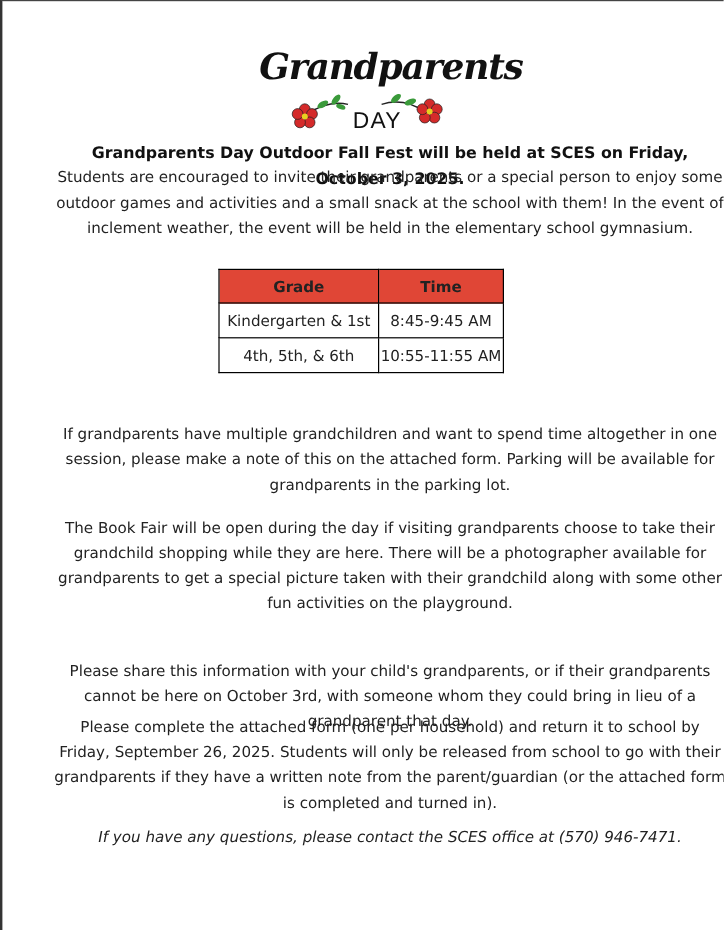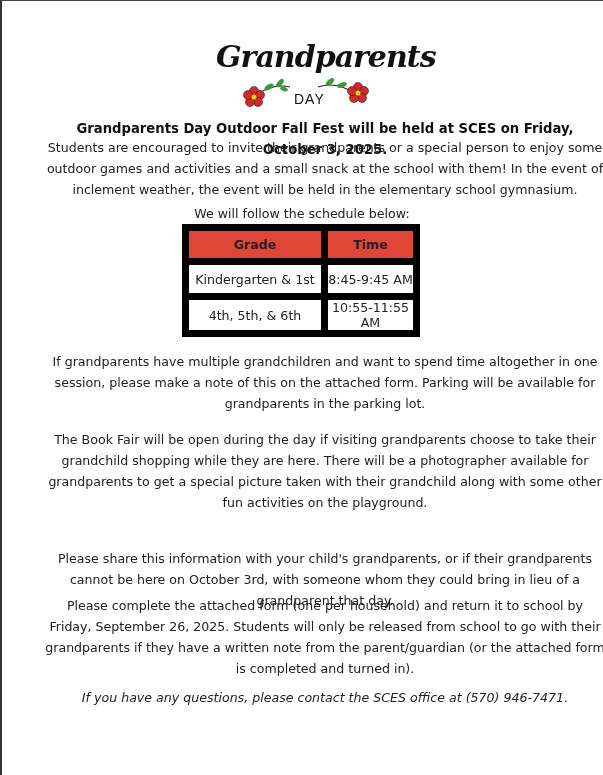--- a/index.html
+++ b/index.html
@@ -14,33 +14,33 @@
       border-top: 1px solid #444;
     }
     .page { position: absolute; left: 0; top: 0; width: 603px; height: 775px; }
     .logo { position: absolute; left: 212px; top: 38px; width: 180px; height: 72px; }
     .logo-script {
       position: absolute; left: 2px; top: 0; width: 176px; text-align: center;
       font-family: "DejaVu Serif", serif; font-style: italic; font-weight: bold;
       font-size: 30px; letter-spacing: -1px; color: #111;
     }
     .logo-day {
-      position: absolute; left: 80px; top: 52px; font-size: 14px; color: #111;
+      position: absolute; left: 80px; top: 52px; font-size: 19px; color: #111;
       font-family: "Liberation Sans", sans-serif; letter-spacing: 1px;
     }
     .p { position: absolute; left: 22px; width: 560px; text-align: center; font-size: 12.6px; line-height: 21px; margin-left: 21px; }
     .headline { top: 117px; font-weight: bold; font-size: 13.2px; color: #111; }
     .intro { top: 136px; }
     .sched-caption { position: absolute; left: 170px; width: 260px; top: 205px; text-align: center; font-size: 12.6px; }
     table.sched {
       position: absolute; left: 180px; top: 223px; width: 238px;
       border-collapse: collapse; font-size: 12.6px;
     }
     table.sched th, table.sched td {
-      border: 7px solid #000000; text-align: center; height: 28px; padding: 0;
+      border: 1px solid #000000; text-align: center; height: 28px; padding: 0;
     }
     table.sched th { background: #e04636; color: #222; font-weight: bold; height: 27px; }
     table.sched td:first-child, table.sched th:first-child { width: 132px; }
     .multi { top: 350px; }
     .bookfair { top: 428px; }
     .share { top: 547px; }
     .form { top: 594px; }
     .contact { top: 686px; font-style: italic; }
   </style>
 </head>
@@ -78,21 +78,20 @@
         <circle cx="-6" cy="-2" r="4.5" fill="#d42a2a" stroke="#222" stroke-width="0.6"></circle>
         <circle cx="0" cy="0" r="2.5" fill="#e8d020"></circle>
       </g>
     </svg>
     <div class="logo-day">DAY</div>
   </div>
 
   <div class="p headline">Grandparents Day Outdoor Fall Fest will be held at SCES on Friday, October 3, 2025.</div>
   <div class="p intro">Students are encouraged to invite their grandparents or a special person to enjoy some outdoor games and activities and a small snack at the school with them! In the event of inclement weather, the event will be held in the elementary school gymnasium.</div>
 
-  <div class="sched-caption">We will follow the schedule below:</div>
   <table class="sched">
     <thead>
       <tr>
         <th>Grade</th>
         <th>Time</th>
       </tr>
     </thead>
     <tbody>
       <tr>
         <td>Kindergarten &amp; 1st</td>

